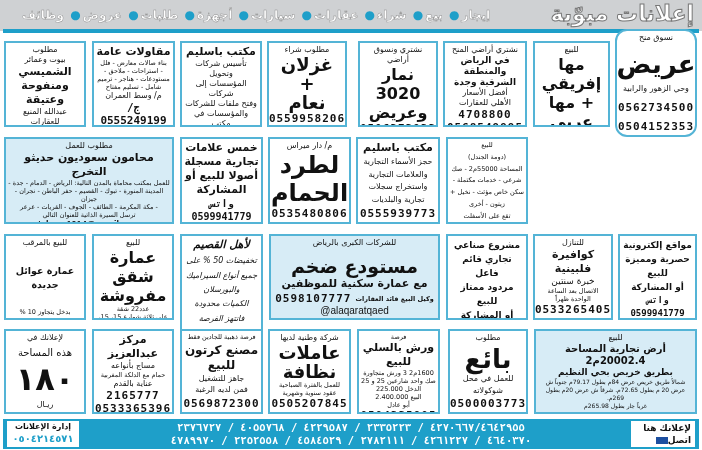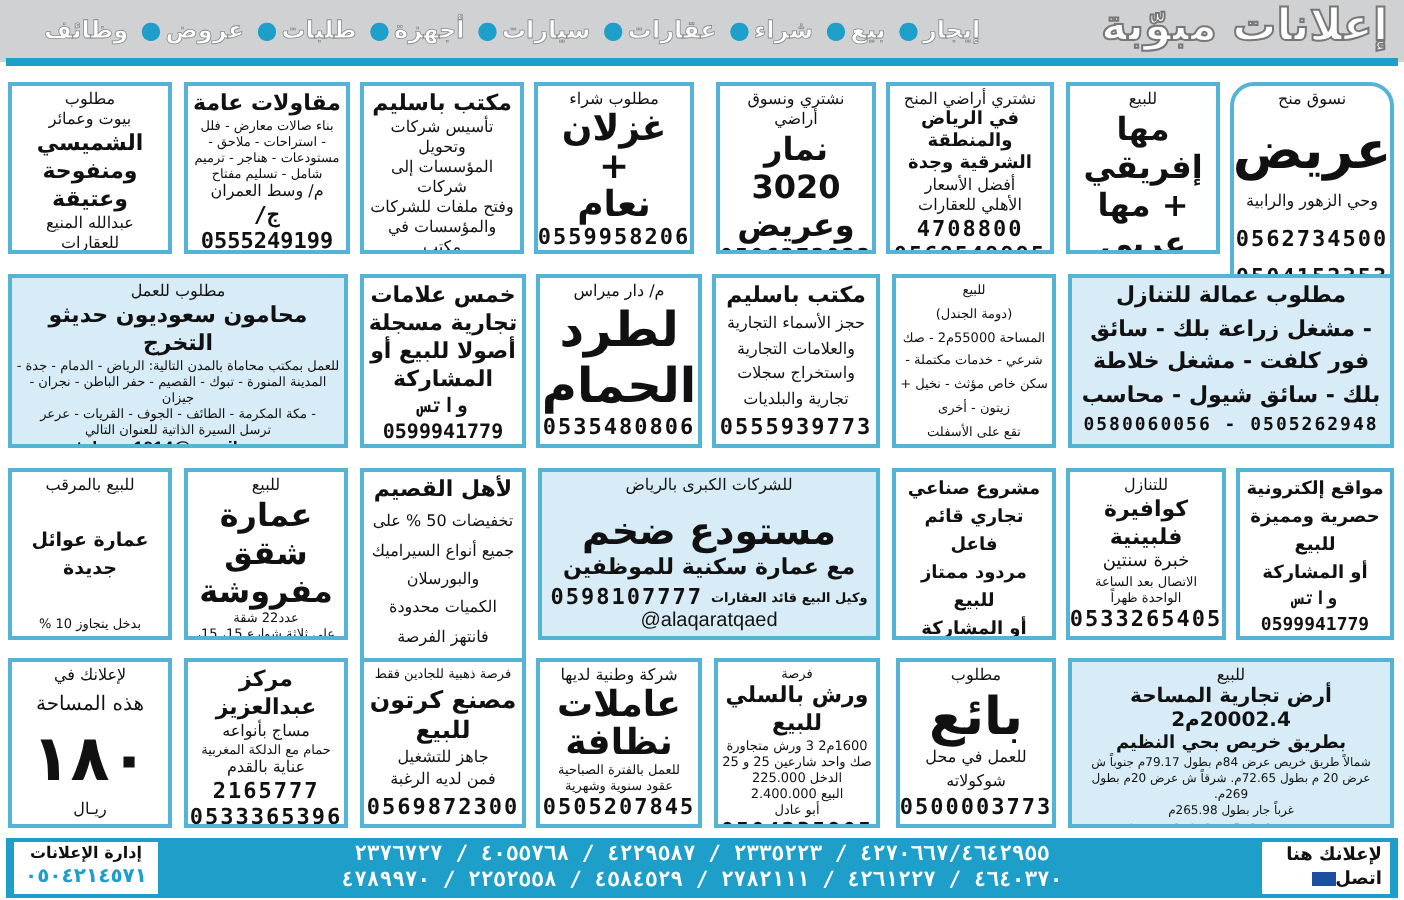--- a/index.html
+++ b/index.html
@@ -39,21 +39,21 @@
       <span>عقارات</span><span class="dot">●</span>
       <span>سيارات</span><span class="dot">●</span>
       <span>أجهزة</span><span class="dot">●</span>
       <span>طلبات</span><span class="dot">●</span>
       <span>عروض</span><span class="dot">●</span>
       <span>وظائف</span>
     </div>
   </div>
   <div class="header-line"></div>
 
-  <div class="ad" style="left:615px;top:41px;width:82px;height:108px;border-radius:12px;">
+  <div class="ad" style="left:615px;top:29px;width:82px;height:108px;border-radius:12px;">
     <div class="t-small">نسوق منح</div>
     <div class="t-huge">عريض</div>
     <div class="t-small">وحي الزهور والرابية</div>
     <div class="phone">0562734500</div>
     <div class="phone">0504152353</div>
   </div>
 
   <div class="ad" style="left:533px;top:41px;width:77px;height:86px;">
     <div class="t-small">للبيع</div>
     <div class="t-big">مها إفريقي</div>
@@ -107,27 +107,20 @@
   <div class="ad" style="left:4px;top:41px;width:82px;height:86px;">
     <div class="t-small">مطلوب</div>
     <div class="t-small">بيوت وعمائر</div>
     <div class="t-med">الشميسي</div>
     <div class="t-med">ومنفوحة</div>
     <div class="t-med">وعتيقة</div>
     <div class="t-small">عبدالله المنيع للعقارات</div>
 
   </div>
 
-  <div class="ad blue" style="left:534px;top:137px;width:163px;height:87px;">
-    <div class="t-med">مطلوب عمالة للتنازل</div>
-    <div class="t-med">- مشغل زراعة بلك - سائق</div>
-    <div class="t-med">فور كلفت - مشغل خلاطة</div>
-    <div class="t-med">بلك - سائق شيول - محاسب</div>
-    <div class="phone" style="font-size:9px;">0580060056 - 0505262948</div>
-  </div>
 
   <div class="ad" style="left:446px;top:137px;width:82px;height:87px;">
     <div class="t-tiny">للبيع</div>
     <div class="t-tiny">(دومة الجندل)</div>
     <div class="t-tiny">المساحة 55000م2 - صك</div>
     <div class="t-tiny">شرعي - خدمات مكتملة -</div>
     <div class="t-tiny">سكن خاص مؤثث - نخيل +</div>
     <div class="t-tiny">زيتون - أخرى</div>
     <div class="t-tiny">تقع على الأسفلت</div>
 
@@ -198,21 +191,21 @@
     <div class="t-small">للشركات الكبرى بالرياض</div>
     <div class="t-big" style="font-size:19px;margin-top:8px;">مستودع ضخم</div>
     <div class="t-med">مع عمارة سكنية للموظفين</div>
     <div style="display:flex;gap:4px;align-items:center;direction:rtl;">
       <span class="t-tiny" style="font-weight:bold;">وكيل البيع قائد العقارات</span>
       <span class="phone">0598107777</span>
     </div>
     <div class="email" style="font-size:10px;font-weight:normal;">@alaqaratqaed</div>
   </div>
 
-  <div class="ad" style="left:180px;top:234px;width:83px;height:111px;">
+  <div class="ad" style="left:180px;top:234px;width:83px;height:111px;font-style:italic;">
     <div class="t-med">لأهل القصيم</div>
     <div class="t-small">تخفيضات 50 % على</div>
     <div class="t-small">جميع أنواع السيراميك</div>
     <div class="t-small">والبورسلان</div>
     <div class="t-small">الكميات محدودة</div>
     <div class="t-small">فانتهز الفرصة</div>
     <div class="phone">0543830407</div>
   </div>
 
   <div class="ad" style="left:92px;top:234px;width:82px;height:86px;">

